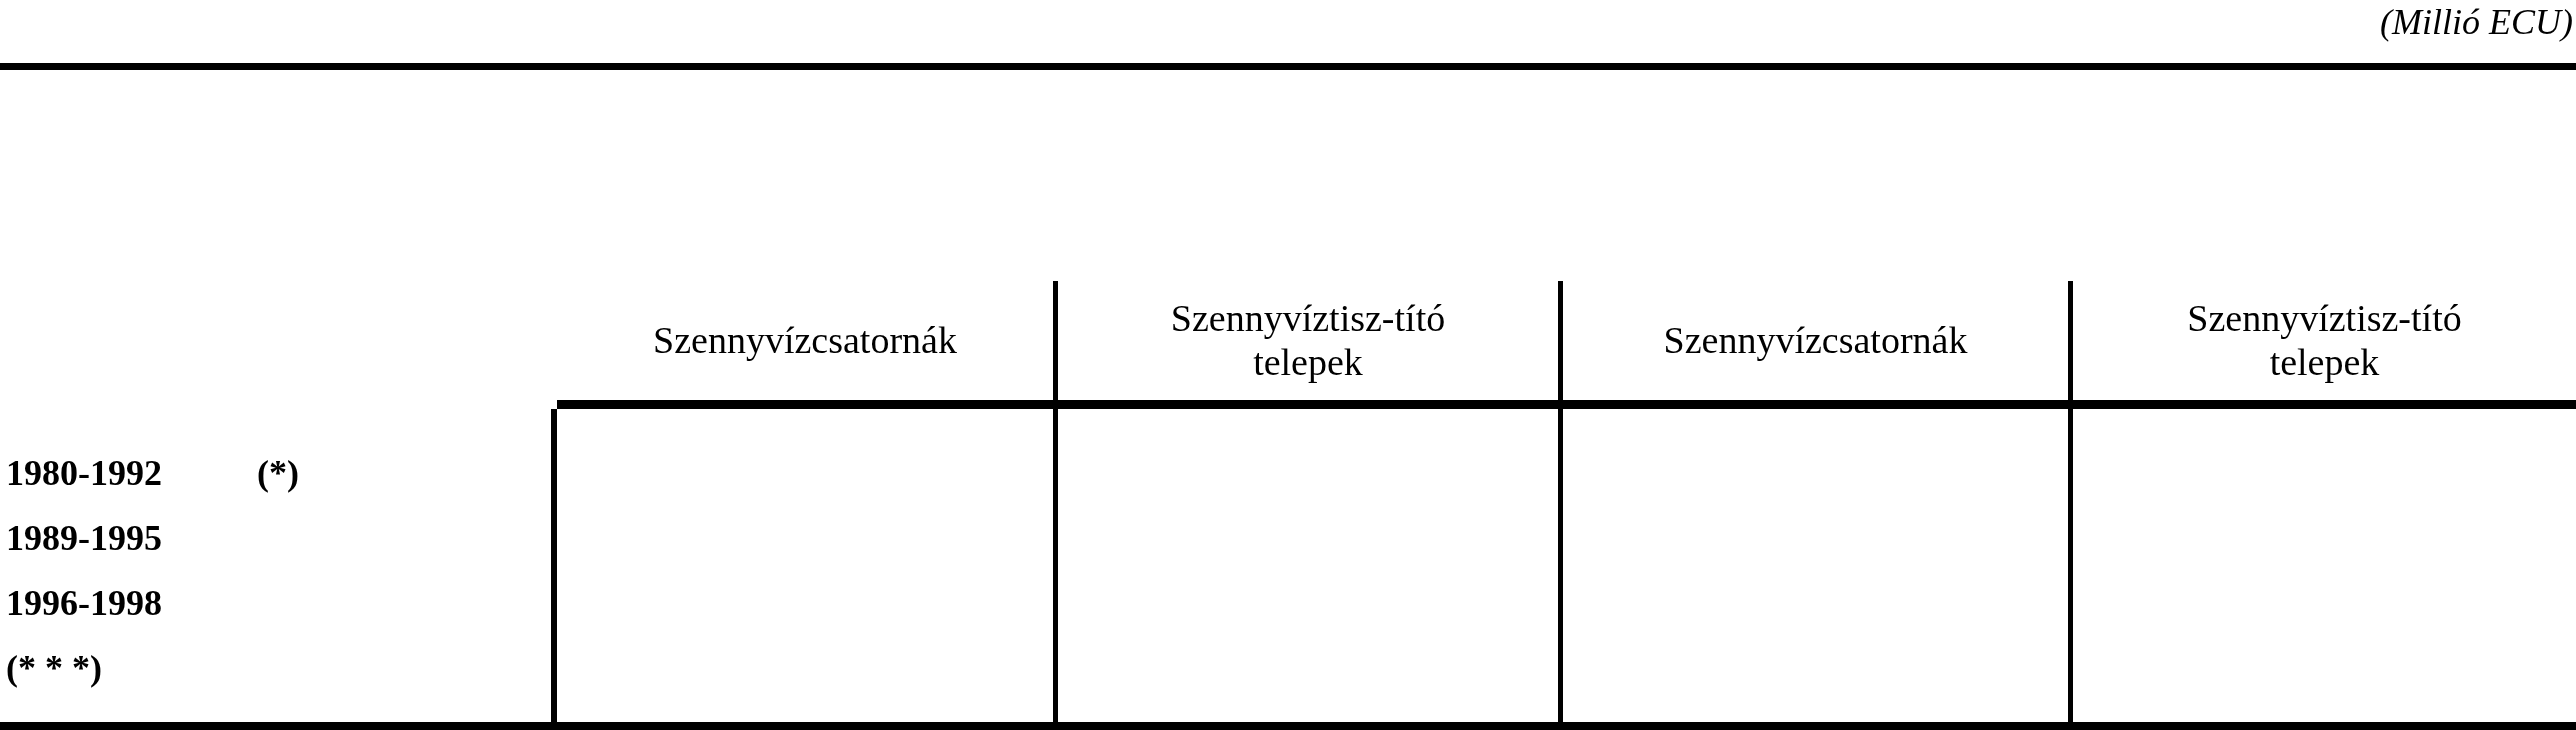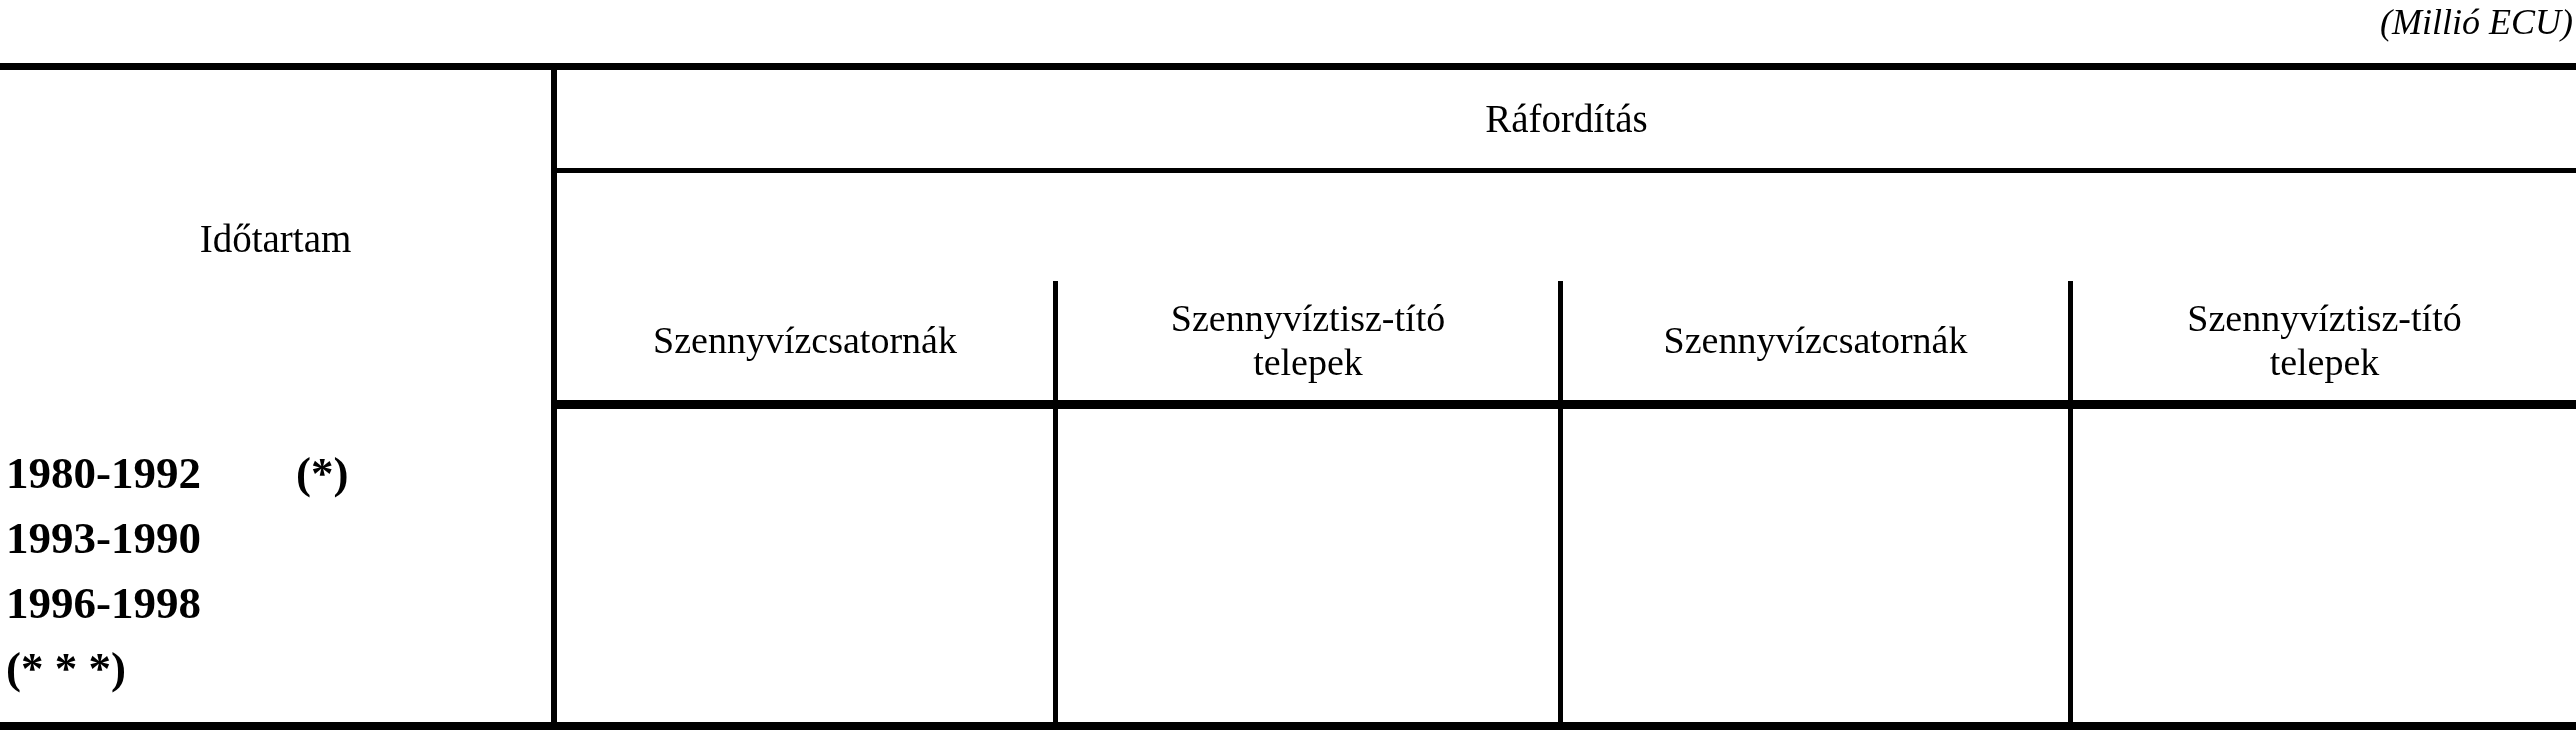--- a/index.html
+++ b/index.html
@@ -62,57 +62,55 @@
   .s3 { grid-column: 4; border-right: 5.3px solid #000; }
   .s4 { grid-column: 5; }
   .body-cell { grid-row: 4; box-sizing: border-box; }
   .b0 { grid-column: 1; border-right: 6px solid #000; }
   .b1 { grid-column: 2; border-right: 5.3px solid #000; }
   .b2 { grid-column: 3; border-right: 5.3px solid #000; }
   .b3 { grid-column: 4; border-right: 5.3px solid #000; }
   .b4 { grid-column: 5; }
   .period-col {
     padding: 32px 0 0 6px;
-    font-size: 45px;
+    font-size: 36px;
     font-weight: 600;
     line-height: 65px;
     text-align: left;
   }
   .period-line { white-space: nowrap; }
   .footnote-marker { display: inline-block; margin-left: 95px; }
 </style>
 </head>
 <body>
 
 <div class="page">
 
   <div class="unit-note">(Millió ECU)</div>
 
   <div class="table">
     <div class="grid">
 
-      <div class="cell c-idotartam">Időtartam</div>
 
-      <div class="cell c-rafordatas">Ráfordítás</div>
 
 
 
       <div class="cell sub s1">Szennyvízcsatornák</div>
 
       <div class="cell sub s2">Szennyvíztisz-tító
 telepek</div>
 
       <div class="cell sub s3">Szennyvízcsatornák</div>
 
       <div class="cell sub s4">Szennyvíztisz-tító
 telepek</div>
 
       <div class="body-cell b0 period-col">
         <div class="period-line"><span>1980-1992</span><span class="footnote-marker">(*)</span></div>
-        <div class="period-line"><span>1993-1990</span></div>
+        <div class="period-line"><span>1989-1995</span></div>
         <div class="period-line"><span>1996-1998</span></div>
         <div class="period-line"><span>(* * *)</span></div>
       </div>
 
       <div class="body-cell b1"></div>
 
       <div class="body-cell b2"></div>
 
       <div class="body-cell b3"></div>
 

